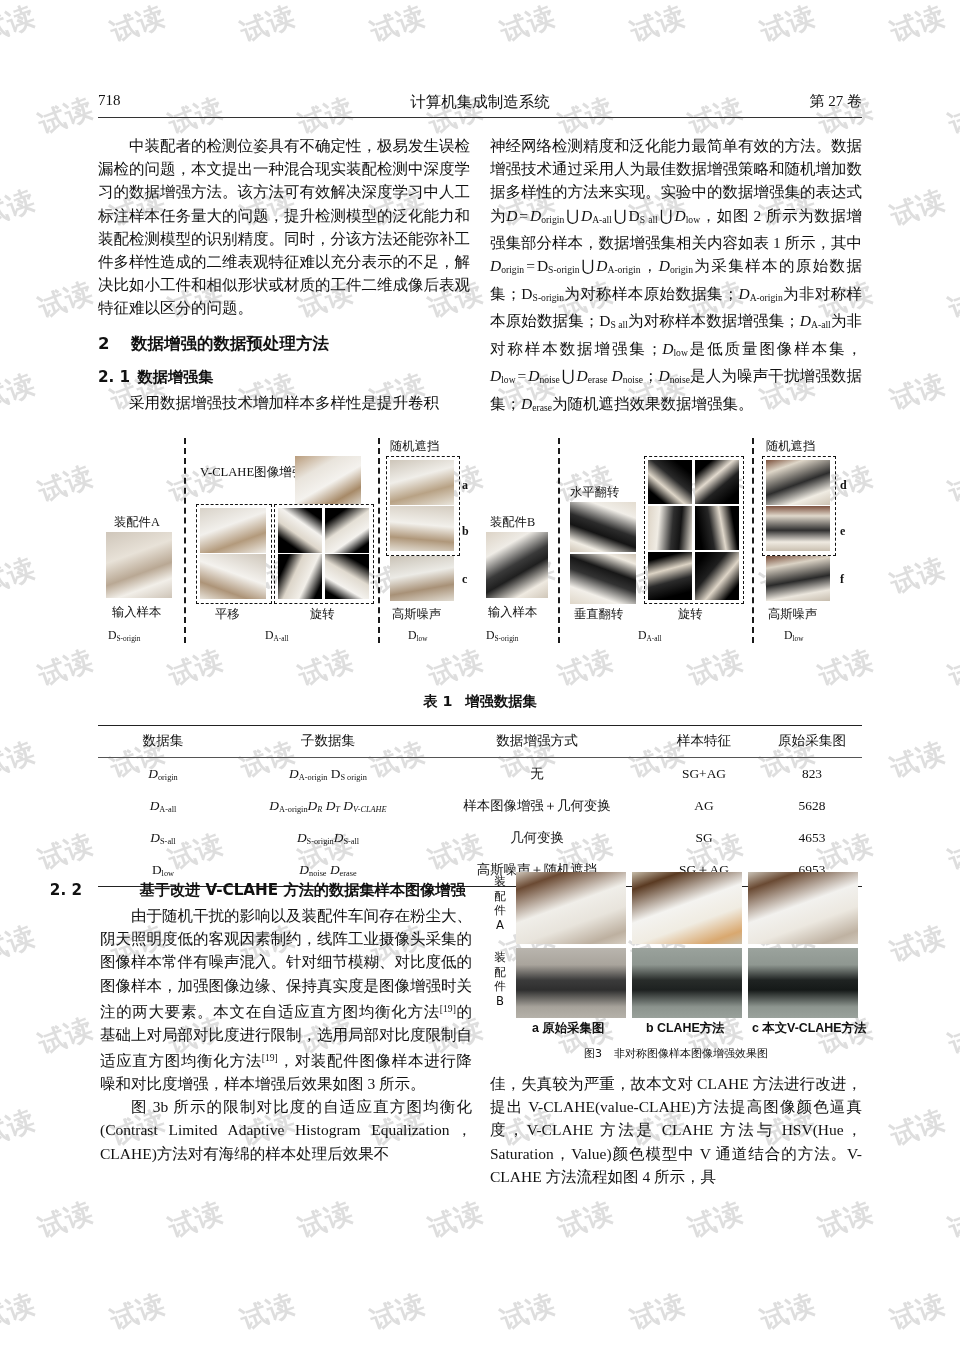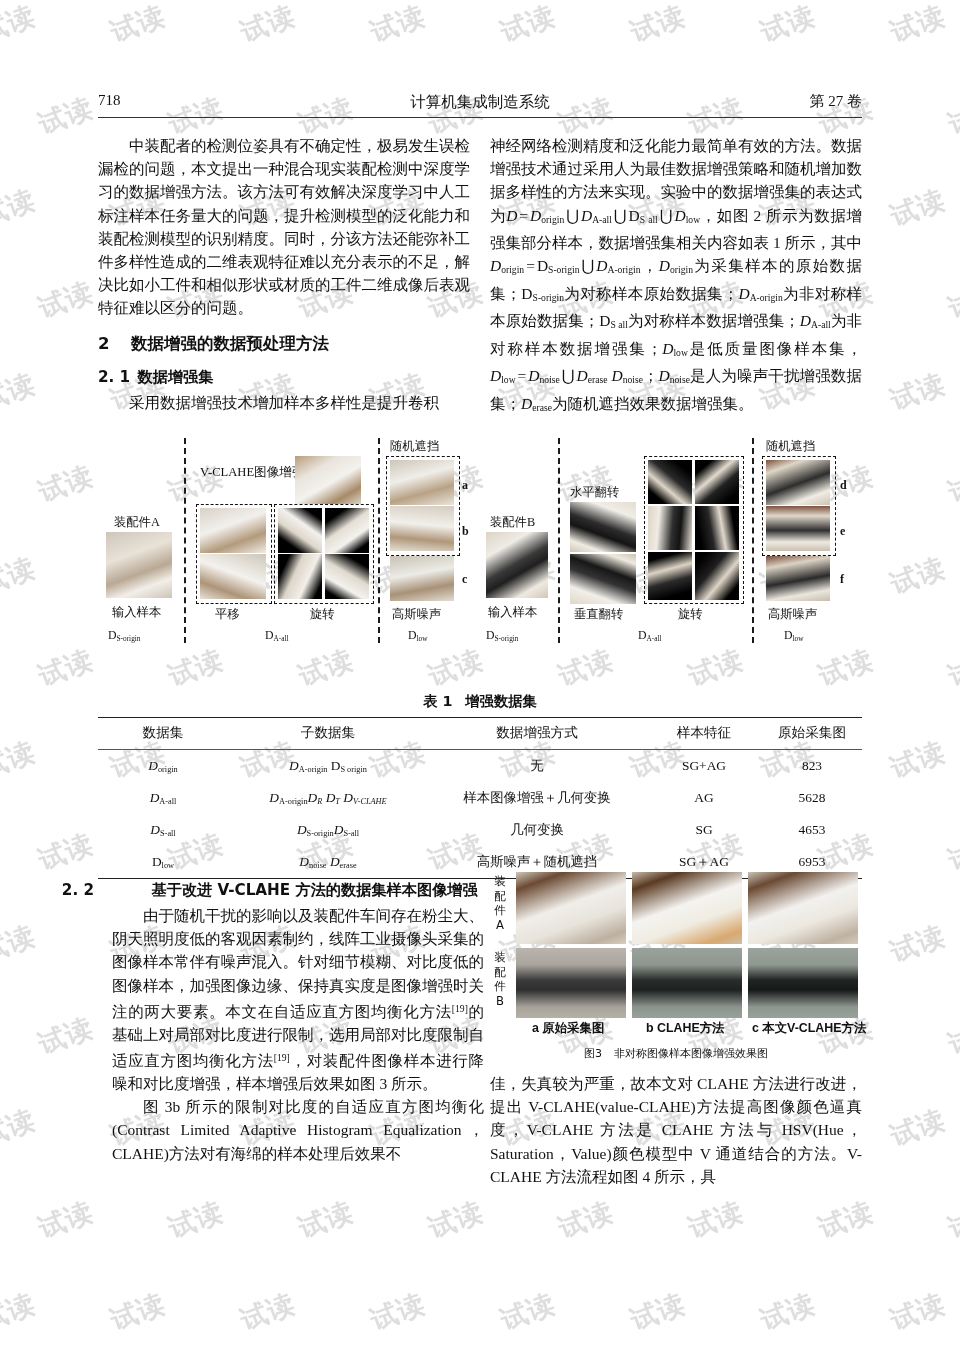--- a/index.html
+++ b/index.html
@@ -75,21 +75,21 @@
   .cap.cn{font-size:12.3px;}
   .dbox{position:absolute;border:1.6px dashed #111;}
   .letter{position:absolute;font-size:12px;font-weight:700;font-family:"Liberation Serif",serif;}
   #fig2cap{position:absolute;left:98px;top:662px;width:764px;text-align:center;
      font-family:"DejaVu Sans","Liberation Sans",sans-serif;font-size:12.8px;}
   #fig2cap .sp{display:inline-block;width:1.1em;}
 
   
   #tabwrap{position:absolute;left:98px;top:692px;width:764px;}
   #tabtitle{text-align:center;font-family:"DejaVu Sans","Liberation Sans",sans-serif;
-    font-weight:700;font-size:14.3px;margin-bottom:6px;}
+    font-weight:700;font-size:14.3px;margin-bottom:14px;}
   #tabtitle .sp{display:inline-block;width:.9em;}
   table{border-collapse:collapse;width:764px;font-size:13.2px;}
   thead th{
     font-family:"DejaVu Sans","Liberation Sans",sans-serif;
     font-weight:400;font-size:13.6px;padding:6px 0 7px;text-align:center;
   }
   tbody td{padding:7px 0;text-align:center;font-size:13.4px;}
   .rule-top{border-top:1.7px solid #222;}
   .rule-mid{border-top:1px solid #555;}
   .rule-bot{border-bottom:1.7px solid #222;}
@@ -99,21 +99,21 @@
   #fig3{position:absolute;left:490px;top:872px;width:372px;height:160px;}
   #fig3 .sidelab{position:absolute;left:0;width:20px;text-align:center;
      font-family:"DejaVu Sans","Liberation Sans",sans-serif;font-size:11.6px;line-height:14.5px;}
   #fig3 .cellimg{position:absolute;background-size:cover;background-position:center;}
   #fig3 .collab{position:absolute;top:148px;font-family:Liberation Sans, sans-serif;
      font-weight:700;font-size:12.4px;white-space:nowrap;}
   #fig3cap{position:absolute;left:490px;top:1046px;width:372px;text-align:center;
      font-family:"DejaVu Sans","Liberation Sans",sans-serif;font-size:11px;}
   #fig3cap .sp{display:inline-block;width:1.1em;}
   #colR-bot{position:absolute;left:490px;top:1072px;}
-  #colL-bot{position:absolute;left:112px;top:1050px;}
+  #colL-bot{position:absolute;left:100px;top:1050px;}
 </style>
 </head>
 <body>
 
 <div id="watermark">
     <span class="wm" style="left: -20px; top: 6px;">试读</span>
     <span class="wm" style="left: 110px; top: 6px;">试读</span>
     <span class="wm" style="left: 240px; top: 6px;">试读</span>
     <span class="wm" style="left: 370px; top: 6px;">试读</span>
     <span class="wm" style="left: 500px; top: 6px;">试读</span>

